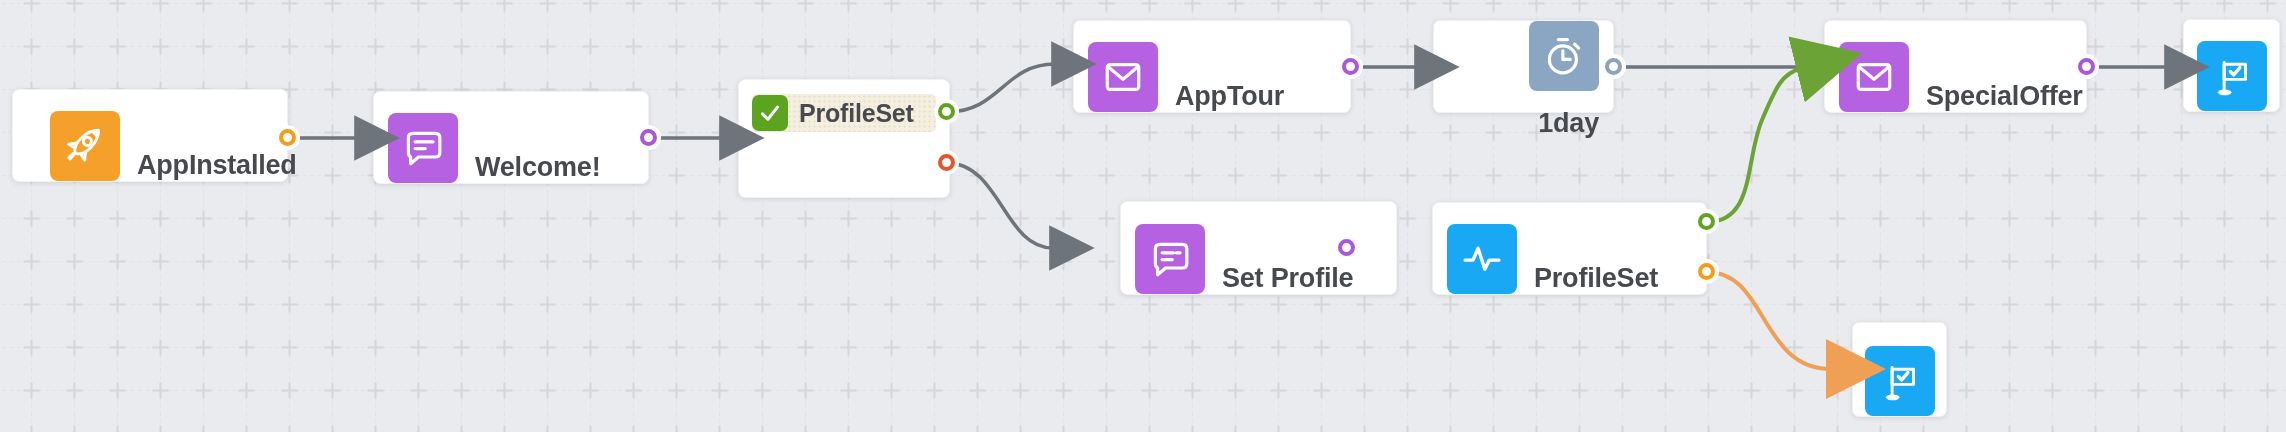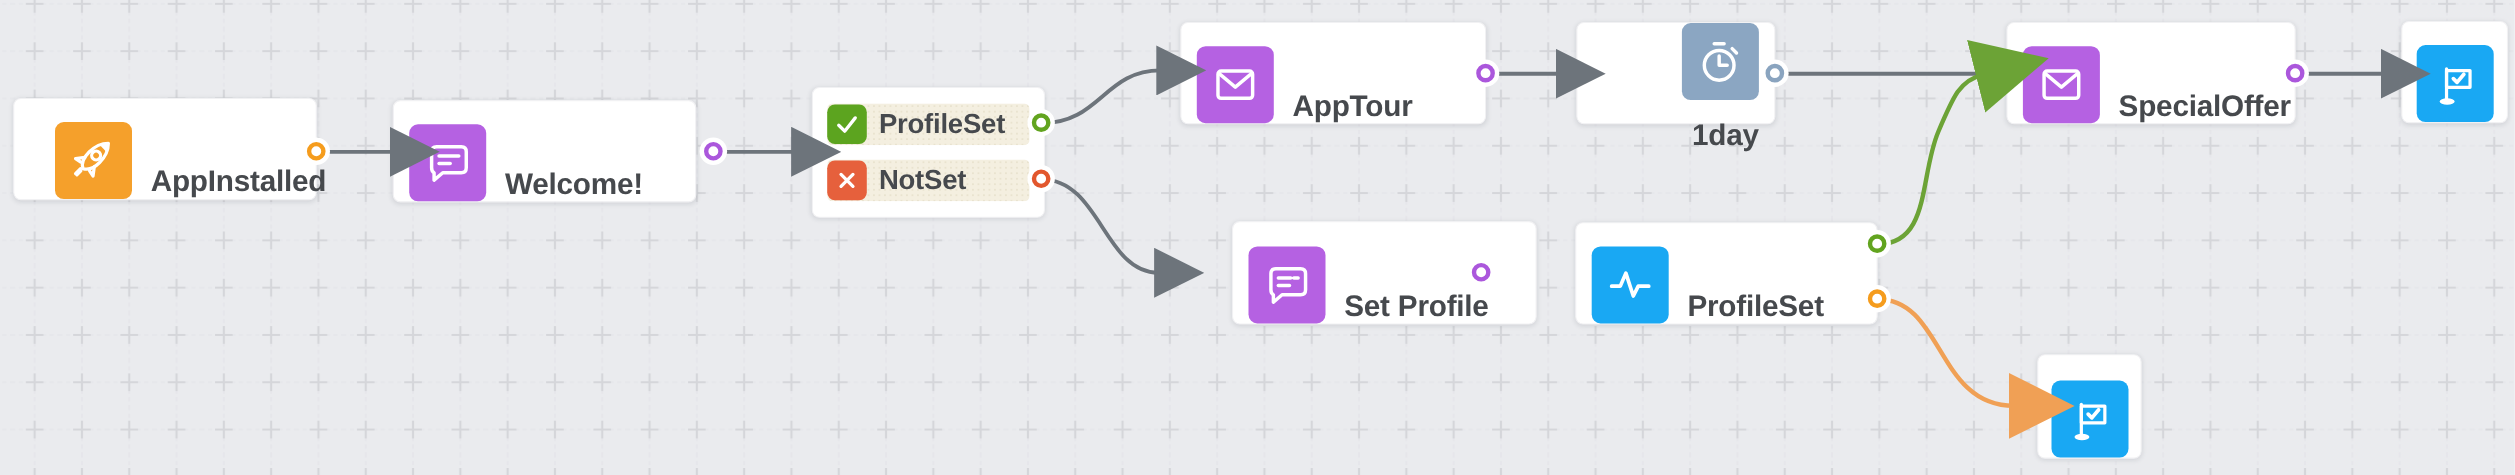--- a/index.html
+++ b/index.html
@@ -116,21 +116,21 @@
           <path d="M29.4 26.5 L34 32.5 L29 31.5"></path>
           <path d="M24 36.5 V41"></path>
         </g>
         <path d="M9.5 34.5 L13.5 30.5" stroke="#fff" stroke-width="2.6" stroke-linecap="round"></path>
       </svg>
     </div>
     <span class="label">AppInstalled</span>
   </div>
   <span class="port port-orange" style="left:279px;top:129px;"></span>
 
-  <div class="card" style="left:357px;top:91px;width:276px;height:93px;">
+  <div class="card" style="left:373px;top:91px;width:276px;height:93px;">
     <div class="icon-box bg-purple">
       <svg width="54" height="54" viewBox="0 0 48 48">
         <g fill="none" stroke="#fff" stroke-width="2.8" stroke-linecap="round" stroke-linejoin="round">
           <path d="M11 15 Q11 11 15 11 H35 Q39 11 39 15 V28 Q39 32 35 32 H20 L13 38 L13 32 Q11 31 11 28 Z"></path>
           <path d="M17 18.5 H33"></path>
           <path d="M17 24.5 H26"></path>
         </g>
       </svg>
     </div>
     <span class="label">Welcome!</span>
@@ -139,28 +139,20 @@
 
   <div class="card cond-card" style="left:738px;top:79px;width:212px;height:119px;">
     <div class="cond-row">
       <span class="cond-icon bg-green">
         <svg width="30" height="30" viewBox="0 0 36 36">
             <path d="M9 19 L15.5 25.5 L27 11" fill="none" stroke="#fff" stroke-width="3.6" stroke-linecap="round" stroke-linejoin="round"></path>
           </svg>
       </span>
       <span class="label">ProfileSet</span>
     </div>
-    <div class="cond-row">
-      <span class="cond-icon bg-red">
-        <svg width="30" height="30" viewBox="0 0 36 36">
-            <path d="M11.5 11.5 L24.5 24.5 M24.5 11.5 L11.5 24.5" fill="none" stroke="#fff" stroke-width="3.6" stroke-linecap="round"></path>
-          </svg>
-      </span>
-      <span class="label">NotSet</span>
-    </div>
   </div>
   <span class="port port-green" style="left:938px;top:103px;"></span>
   <span class="port port-red" style="left:938px;top:154px;"></span>
 
   <div class="card" style="left:1073px;top:20px;width:278px;height:93px;">
     <div class="icon-box bg-purple">
       <svg width="54" height="54" viewBox="0 0 48 48">
         <g fill="none" stroke="#fff" stroke-width="2.8" stroke-linecap="round" stroke-linejoin="round">
           <rect x="10" y="13" width="28" height="22" rx="2.5"></rect>
           <path d="M11.5 15.5 L24 26 L36.5 15.5"></path>

